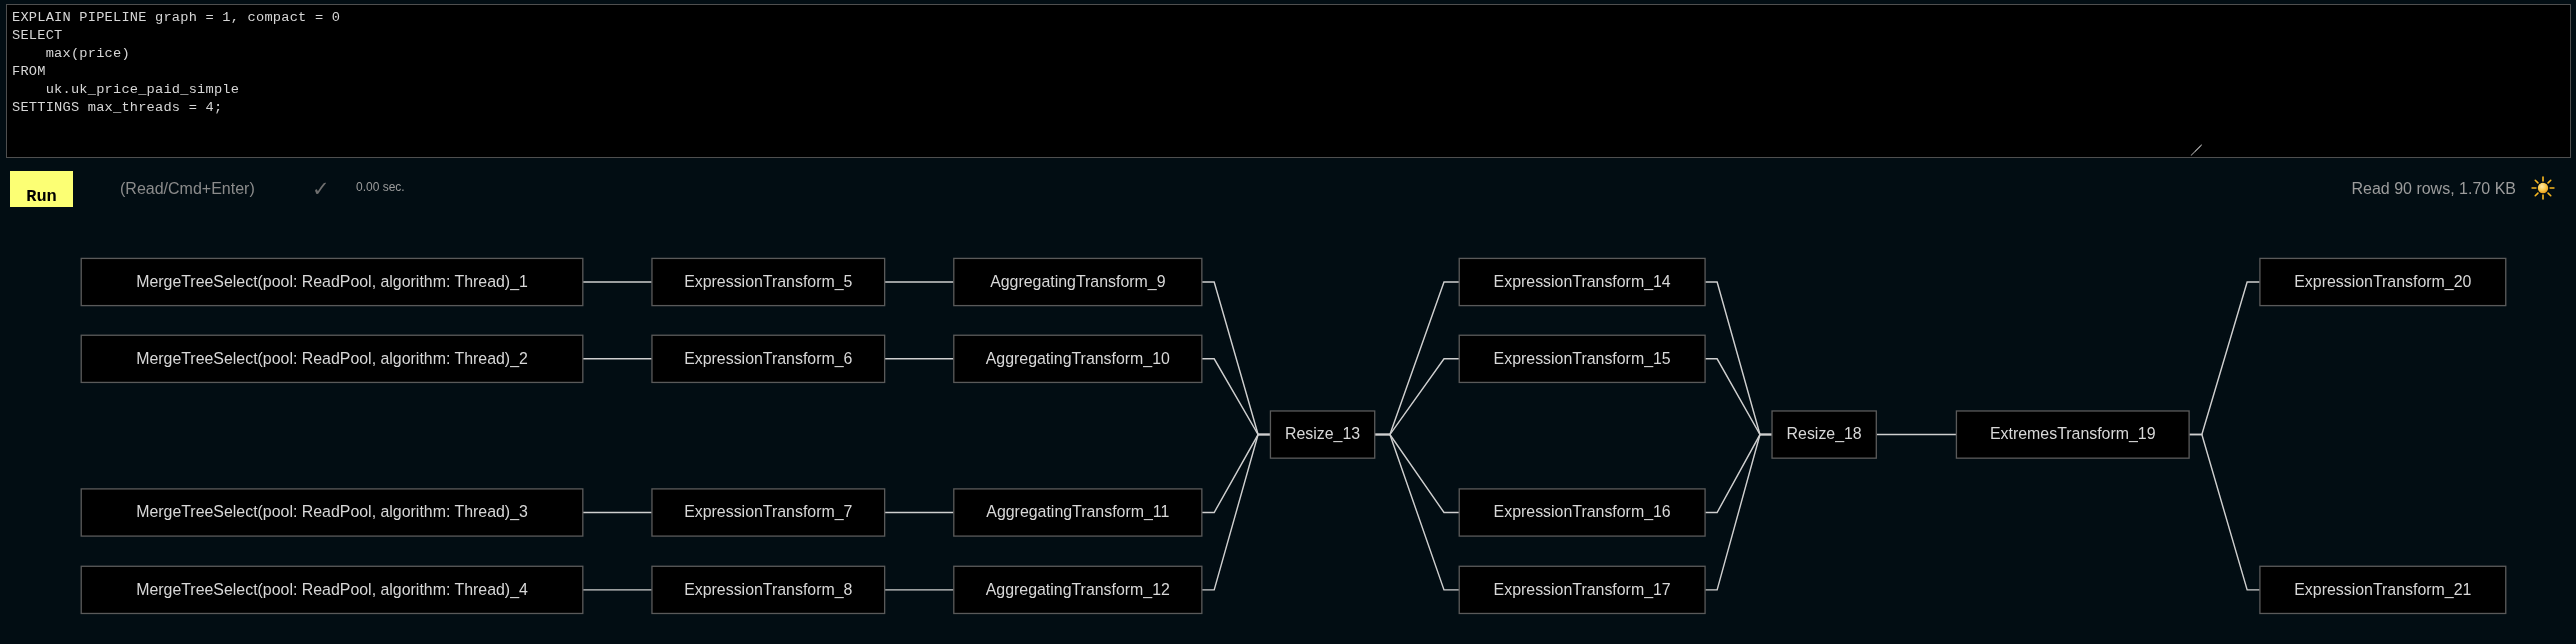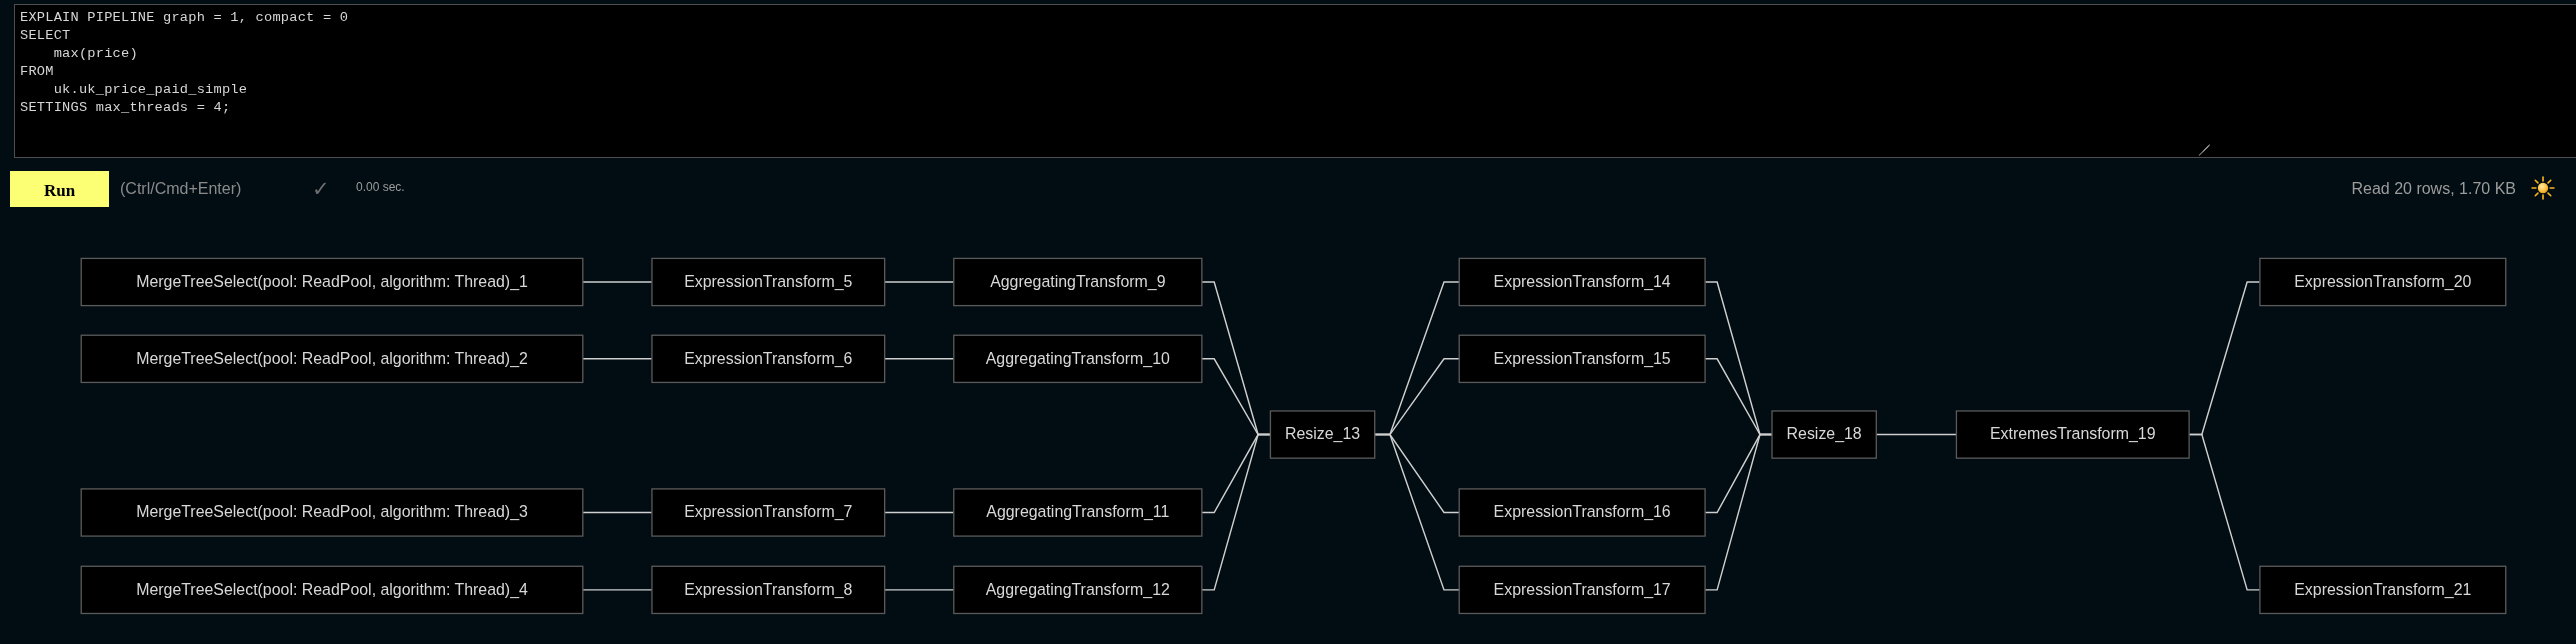--- a/index.html
+++ b/index.html
@@ -7,21 +7,21 @@
     margin: 0; padding: 0;
     width: 2576px; height: 644px;
     background: #020d13;
     overflow: hidden;
     font-family: "Liberation Sans", sans-serif;
   }
 
   
   #editor-wrap {
     position: absolute;
-    left: 8px; top: 0px;
+    left: 0px; top: 0px;
     width: 2204px; height: 159px;
     padding: 4.4px 5.5px 0 5.5px;
   }
   #query-editor {
     position: relative;
     width: 2565px;
     height: 154px;
     background: #000000;
     border: 0.5px solid #4f4f4f;
     color: #d6d6d6;
@@ -52,31 +52,31 @@
 
   
   #toolbar {
     position: absolute;
     left: 0px; top: 162px;
     width: 2576px; height: 55px;
   }
   #run-button {
     position: absolute;
     left: 10px; top: 9.3px;
-    width: 99px; height: 36px;
+    width: 63px; height: 36px;
     background: #fcff74;
     color: #000000;
     border: 0;
-    font-family: Liberation Serif, serif;
+    font-family: Liberation Mono, monospace;
     font-size: 17px;
     font-weight: bold;
     cursor: pointer;
     line-height: 36px;
     text-align: center;
-    padding: 2px;
+    padding: 8px;
   }
   #hint-text {
     position: absolute;
     left: 120px; top: 17.6px;
     color: #8b8b8b;
     font-size: 16px;
     white-space: nowrap;
   }
   #status-check {
     position: absolute;
@@ -144,24 +144,24 @@
 SETTINGS max_threads = 4;</textarea>
   <div id="resize-grip">
       <i style="right: 0px; bottom: 2.2px; width: 12px; left: 2.2px;"></i>
       <i style="right: 0px; bottom: 6px; width: 8.2px; left: 6px;"></i>
       <i style="right: 0px; bottom: 10px; width: 4.4px; left: 10px;"></i>
     </div>
 </div>
 
 <div id="toolbar">
   <button id="run-button">Run</button>
-  <span id="hint-text">(Ctrl/Cmd+Enter)</span>
+  <span id="hint-text">(Read/Cmd+Enter)</span>
   <span id="status-check">✓</span>
   <span id="elapsed-text">0.00 sec.</span>
-  <span id="stats-text">Read 20 rows, 1.70 KB</span>
+  <span id="stats-text">Read 90 rows, 1.70 KB</span>
   <span id="theme-toggle">
     <svg width="24" height="24" viewBox="0 0 44 44">
       <defs>
         <radialGradient id="sunGrad" cx="40%" cy="35%" r="70%">
           <stop offset="0%" stop-color="#ffe9a8"></stop>
           <stop offset="55%" stop-color="#fbc94a"></stop>
           <stop offset="100%" stop-color="#e89a16"></stop>
         </radialGradient>
       </defs>
       <g stroke="#f6b51f" stroke-width="3" stroke-linecap="round">

